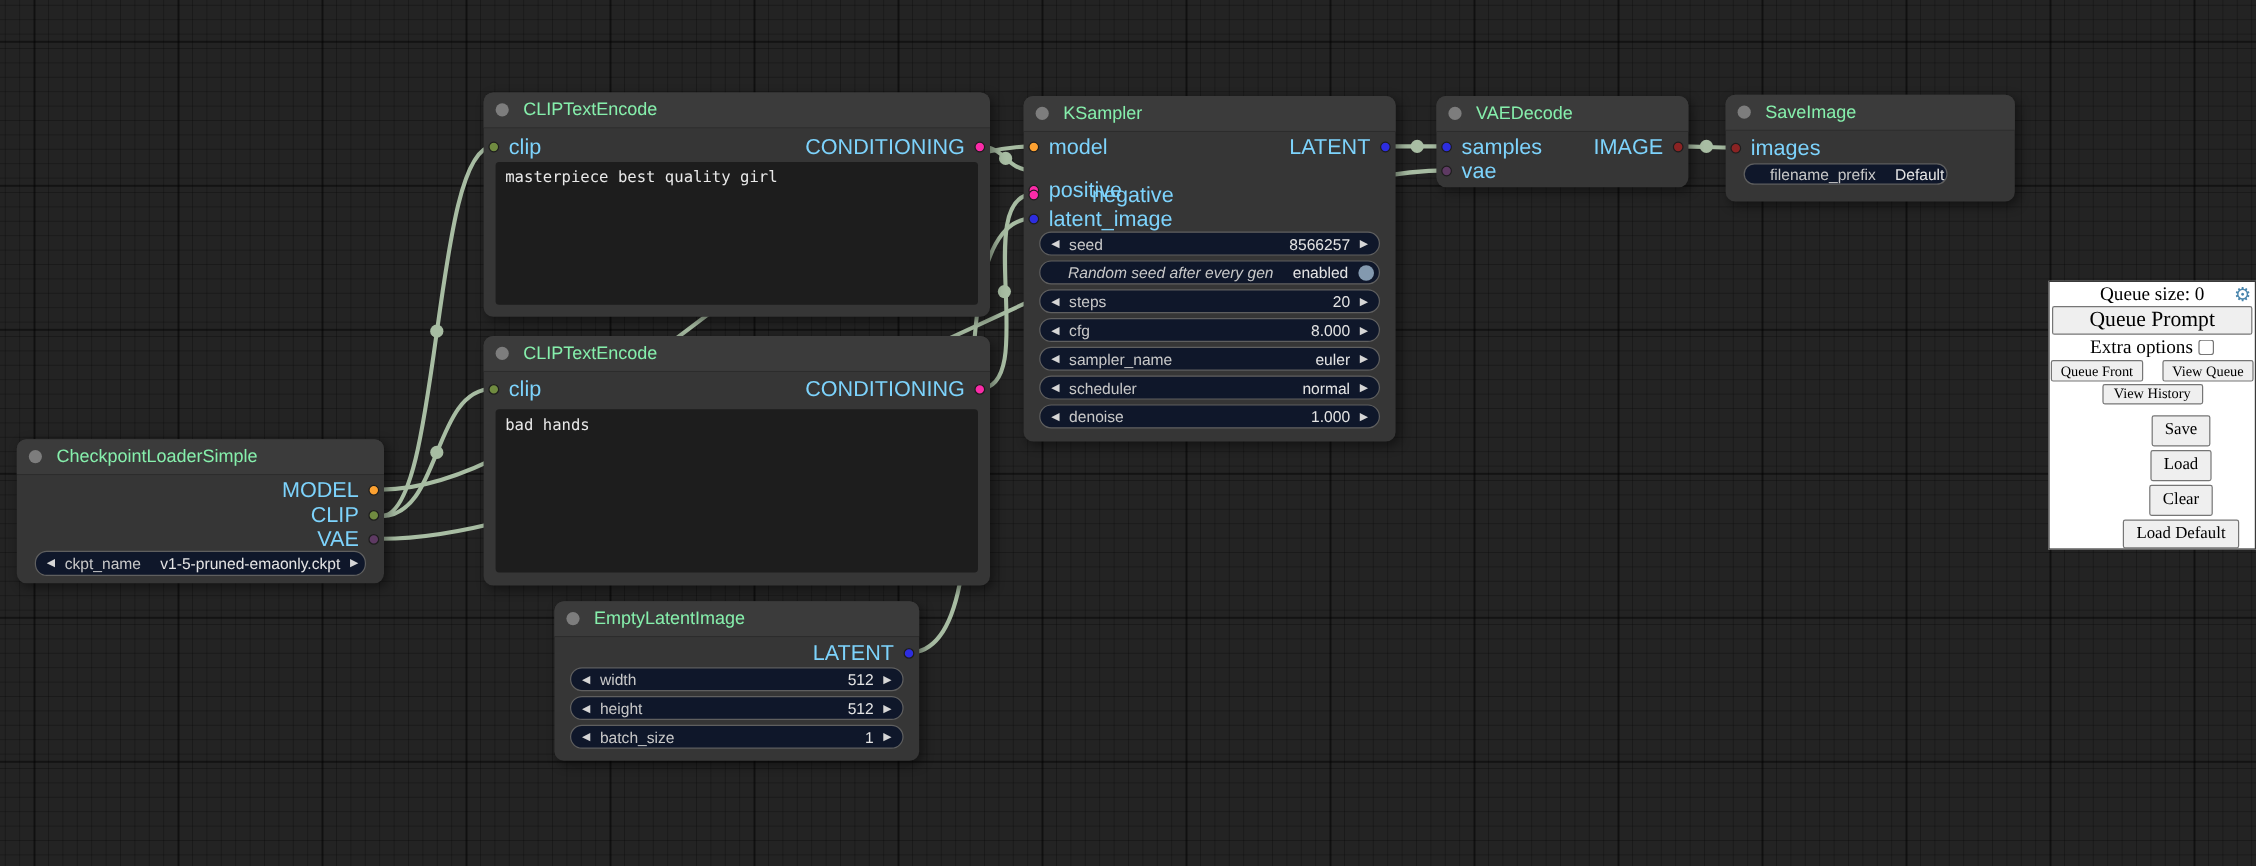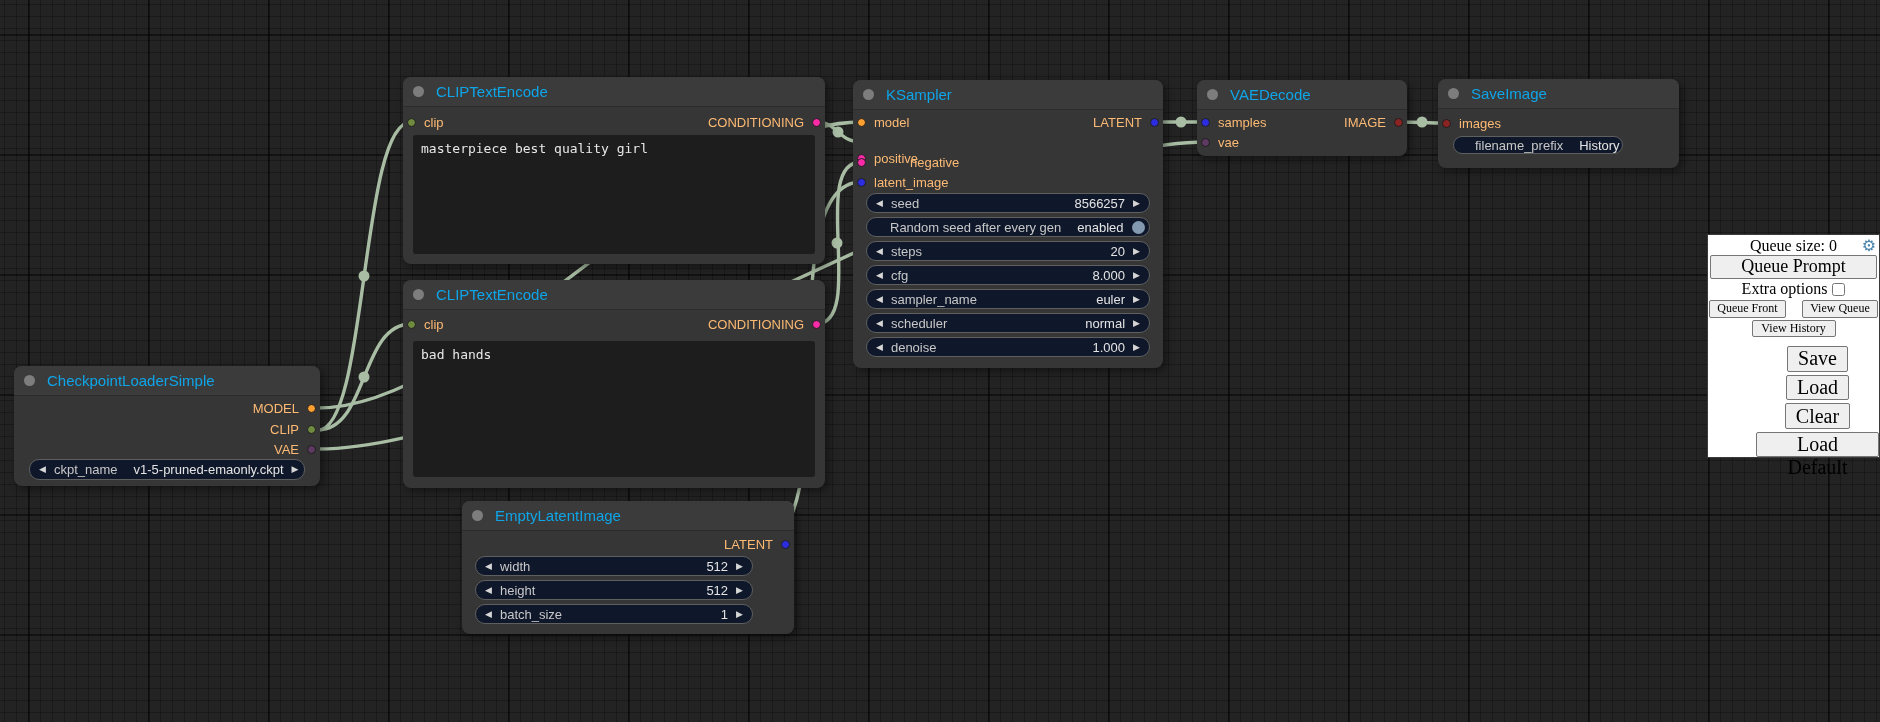--- a/index.html
+++ b/index.html
@@ -22,27 +22,27 @@
 
   .node {
     position:absolute; z-index:2;
     background:#363636; border-radius:8px;
     box-shadow:3px 3px 9px rgba(0,0,0,0.45);
   }
   .node-title {
     height:30px; background:#3b3b3b; border-radius:8px 8px 0 0;
     border-bottom:1px solid #2c2c2c;
     display:flex; align-items:center;
-    color:#0ea5e9; font-size:15px;
+    color:#86efac; font-size:15px;
   }
   .title-dot {
     width:11px; height:11px; border-radius:50%; background:#7d7d7d;
     margin:0 12px 0 10px; flex:0 0 auto;
   }
-  .slot { position:absolute; height:20px; display:flex; align-items:center; font-size:13px; color:#fdba74; }
+  .slot { position:absolute; height:20px; display:flex; align-items:center; font-size:18px; color:#7dd3fc; }
   .slot.in  { left:4px; }
   .slot.out { right:4px; flex-direction:row-reverse; }
   .dot {
     width:9px; height:9px; border-radius:50%; flex:0 0 auto;
     border:1px solid #1d1d1d;
   }
   .slot.in  .dot { margin-right:8px; }
   .slot.out .dot { margin-left:8px; }
   .c-model { background:#fca131; }
   .c-clip  { background:#708b40; }
@@ -84,21 +84,21 @@
     font-family:Liberation Serif, serif;
     background:#efefef; border:1px solid #767676; border-radius:2px;
     color:#000; cursor:pointer;
   }
   .btn-queue-prompt { width:167px; height:25px; font-size:18px; margin-top:1px; }
   .extra-row { height:20px; display:flex; align-items:center; font-size:16px; gap:5px; margin-top:1px; }
   .extra-row input { width:13px; height:13px; }
   .small-row { display:flex; width:169px; gap:16px; margin-top:1px; }
   .btn-small { flex:1 1 auto; height:18px; font-size:12px; }
   .btn-history { width:84px; height:18px; font-size:12px; margin-top:2px; }
-  .btn-big { height:27px; font-size:20px; padding:0 10px; margin-top:3px;margin-left:48px; }
+  .btn-big { height:27px; font-size:14px; padding:0 10px; margin-top:3px;margin-left:48px; }
   .btn-save { margin-top:9px; }
   .btn-loaddef { height:25px; }
 </style>
 </head>
 <body>
 
 <svg class="wires" width="1880" height="722">
   <path class="wire" d="M318,430 C368,430 360,122 411,122"></path>
   <path class="wire" d="M318,430 C368,430 360,324 411,324"></path>
   <path class="wire" d="M318,408 C480,408 690,122 861,122"></path>
@@ -201,21 +201,21 @@
   </div>
 
   <div class="widget" style="top:113px; width:284px;">
     <span class="warr">◀</span>
     <span class="wlabel">seed</span>
     <span class="wspace"></span>
     <span class="wvalue">8566257</span>
     <span class="warr">▶</span>
   </div>
   <div class="widget" style="top:137px; width:284px;">
-    <span class="wlabel" style="margin-left:14px;">Random seed after every gen</span>
+    <span class="wlabel" style="margin-left:14px;font-style:italic;">Random seed after every gen</span>
     <span class="wspace"></span>
     <span class="wvalue">enabled</span>
     <span class="wknob"></span>
   </div>
   <div class="widget" style="top:161px; width:284px;">
     <span class="warr">◀</span>
     <span class="wlabel">steps</span>
     <span class="wspace"></span>
     <span class="wvalue">20</span>
     <span class="warr">▶</span>
@@ -274,25 +274,25 @@
     <span class="title-dot"></span>
     <span>SaveImage</span>
   </div>
   <div class="slot in" style="top:34px;">
     <span class="dot c-image"></span>
     <span>images</span>
   </div>
   <div class="widget" style="top:57px; width:170px; left:15px; height:18px;">
     <span class="wlabel" style="margin-left:12px;">filename_prefix</span>
     <span class="wspace"></span>
-    <span class="wvalue">History</span>
-  </div>
-</div>
-
-<div class="node" style="left:462px; top:501px; width:332px; height:133px;">
+    <span class="wvalue">Default</span>
+  </div>
+</div>
+
+<div class="node" style="left:462px; top:501px; width:304px; height:133px;">
   <div class="node-title">
     <span class="title-dot"></span>
     <span>EmptyLatentImage</span>
   </div>
   <div class="slot out" style="top:33px;">
     <span class="dot c-latent"></span>
     <span>LATENT</span>
   </div>
   <div class="widget" style="top:55px; width:278px;">
     <span class="warr">◀</span>

